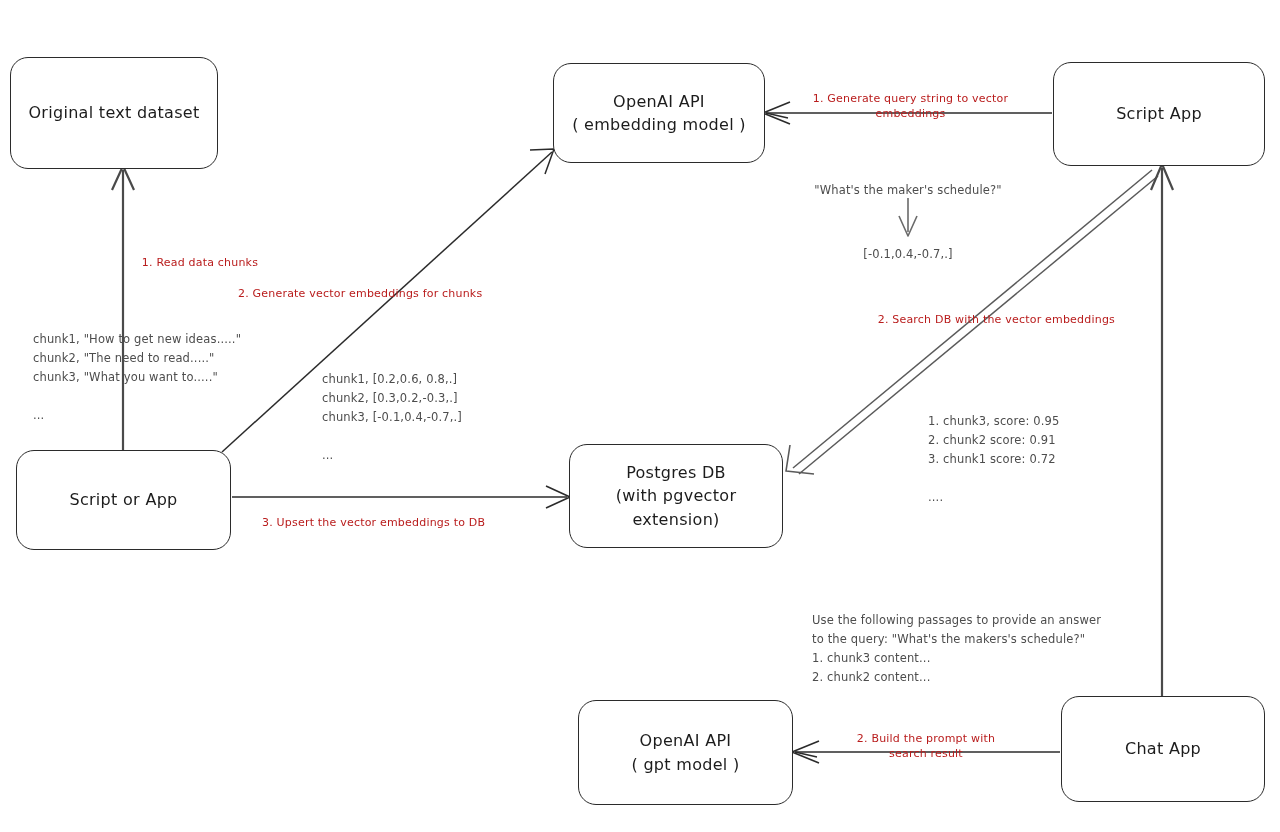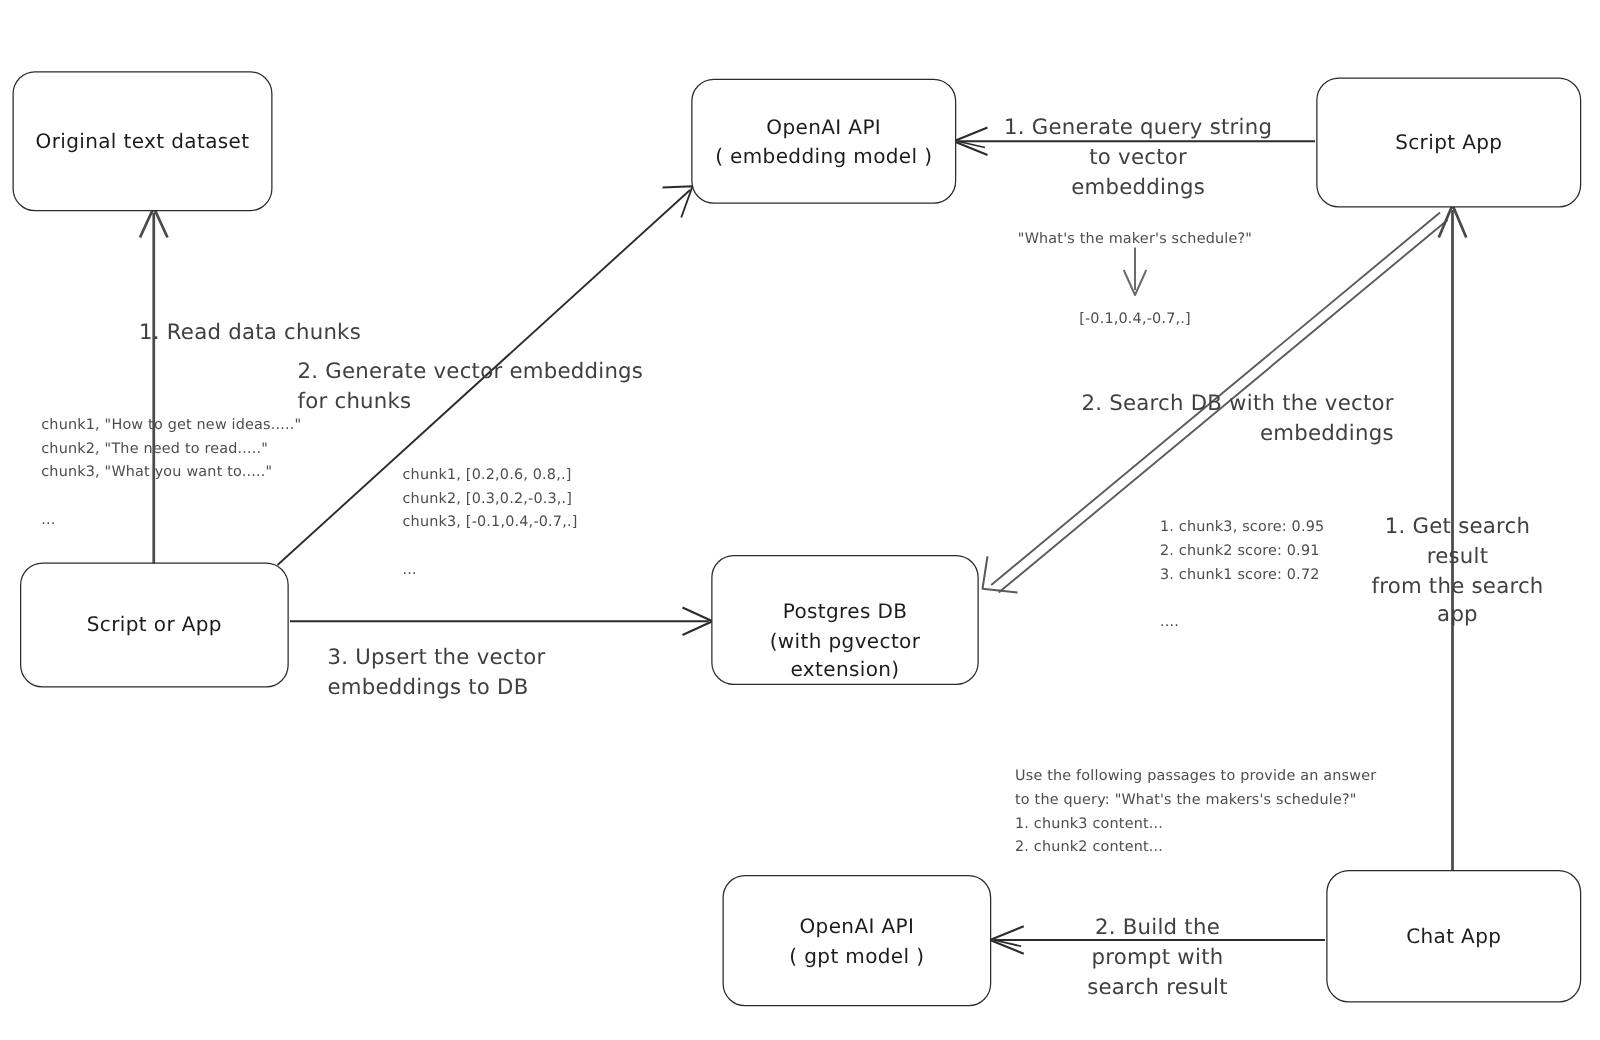--- a/index.html
+++ b/index.html
@@ -36,22 +36,22 @@
     text-align: center;
     color: #1c1c1c;
     font-size: 16px;
     line-height: 1.45;
     letter-spacing: 0.3px;
     z-index: 3;
   }
   .node .nlabel { white-space: pre-line; }
   .edge-label {
     position: absolute;
-    color: #404040;
-    font-size: 17px;
+    color: #b91c1c;
+    font-size: 11px;
     line-height: 1.4;
     letter-spacing: 0.2px;
     text-align: center;
     white-space: pre-line;
     z-index: 4;
   }
   .note {
     position: absolute;
     color: #4d4d4d;
     font-size: 11.5px;
@@ -119,21 +119,21 @@
 
   <div class="node" style="left:16px; top:450px; width:215px; height:100px;">
     <span class="nlabel">Script or App</span>
   </div>
 
   <div class="node" style="left:553px; top:63px; width:212px; height:100px;">
     <span class="nlabel">OpenAI API
 ( embedding model )</span>
   </div>
 
-  <div class="node" style="left:569px; top:444px; width:214px; height:104px;align-items:flex-end;">
+  <div class="node" style="left:569px; top:444px; width:214px; height:104px;">
     <span class="nlabel">Postgres DB
 (with pgvector extension)</span>
   </div>
 
   <div class="node" style="left:1053px; top:62px; width:212px; height:104px;">
     <span class="nlabel">Script App</span>
   </div>
 
   <div class="node" style="left:1061px; top:696px; width:204px; height:106px;">
     <span class="nlabel">Chat App</span>
@@ -148,22 +148,20 @@
 
   <div class="edge-label" style="left:238px; top:286px; width:300px; text-align:left;">2. Generate vector embeddings for chunks</div>
 
   <div class="edge-label" style="left:262px; top:515px; width:285px; text-align:left;">3. Upsert the vector embeddings  to DB</div>
 
   <div class="edge-label" style="left:793px; top:91px; width:235px;">1. Generate query string to vector
 embeddings</div>
 
   <div class="edge-label" style="left:825px; top:312px; width:290px; text-align:right;">2. Search DB with the vector embeddings</div>
 
-  <div class="edge-label" style="left:1086px; top:410px; width:160px;">1. Get search result
-from the search app</div>
 
   <div class="edge-label" style="left:842px; top:731px; width:168px;">2. Build the prompt with
 search result</div>
 
   <div class="note" style="left:33px; top:330px; width:230px;">chunk1, "How to get new ideas....."
 chunk2, "The need to read....."
 chunk3, "What you want to....."
 
 ...</div>
 

